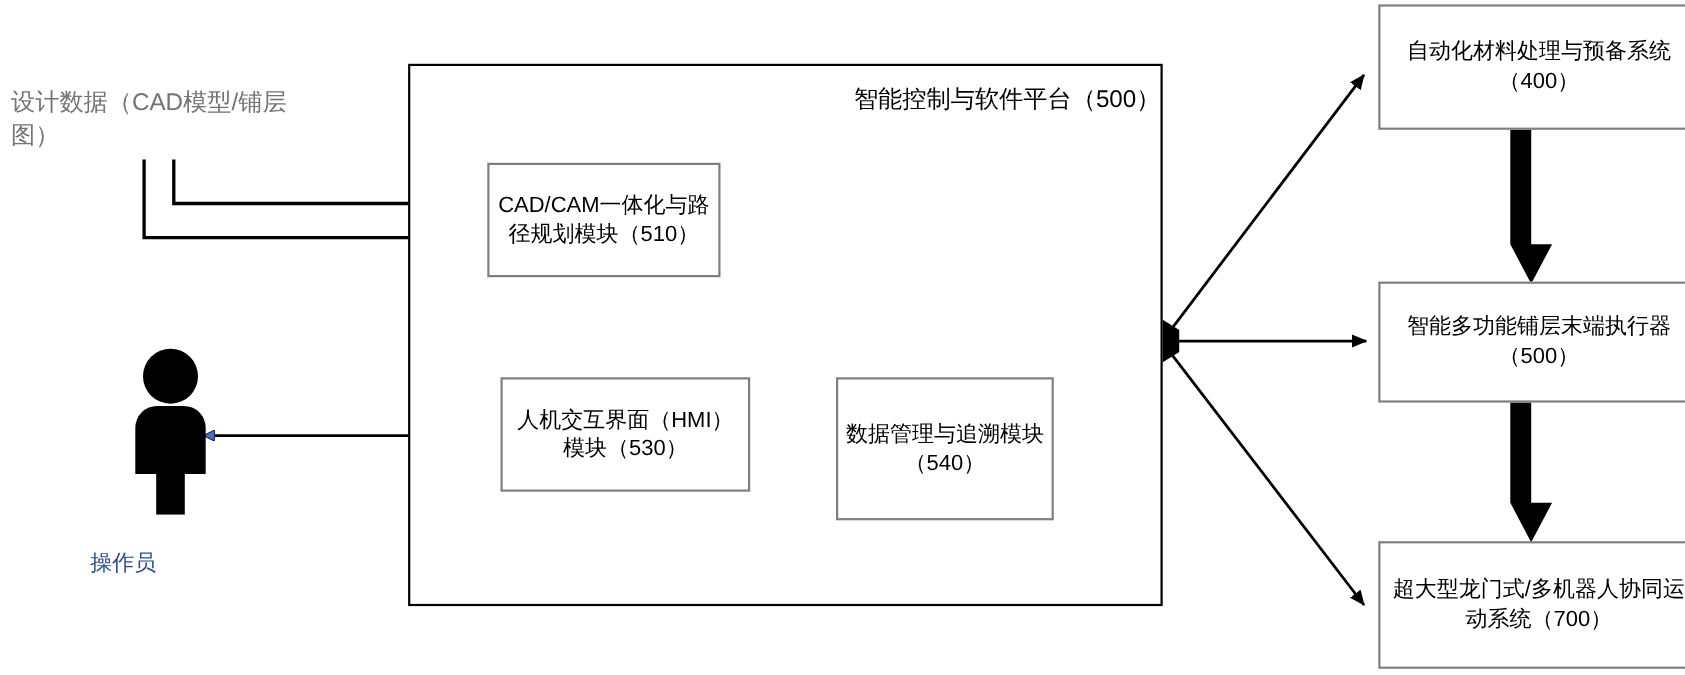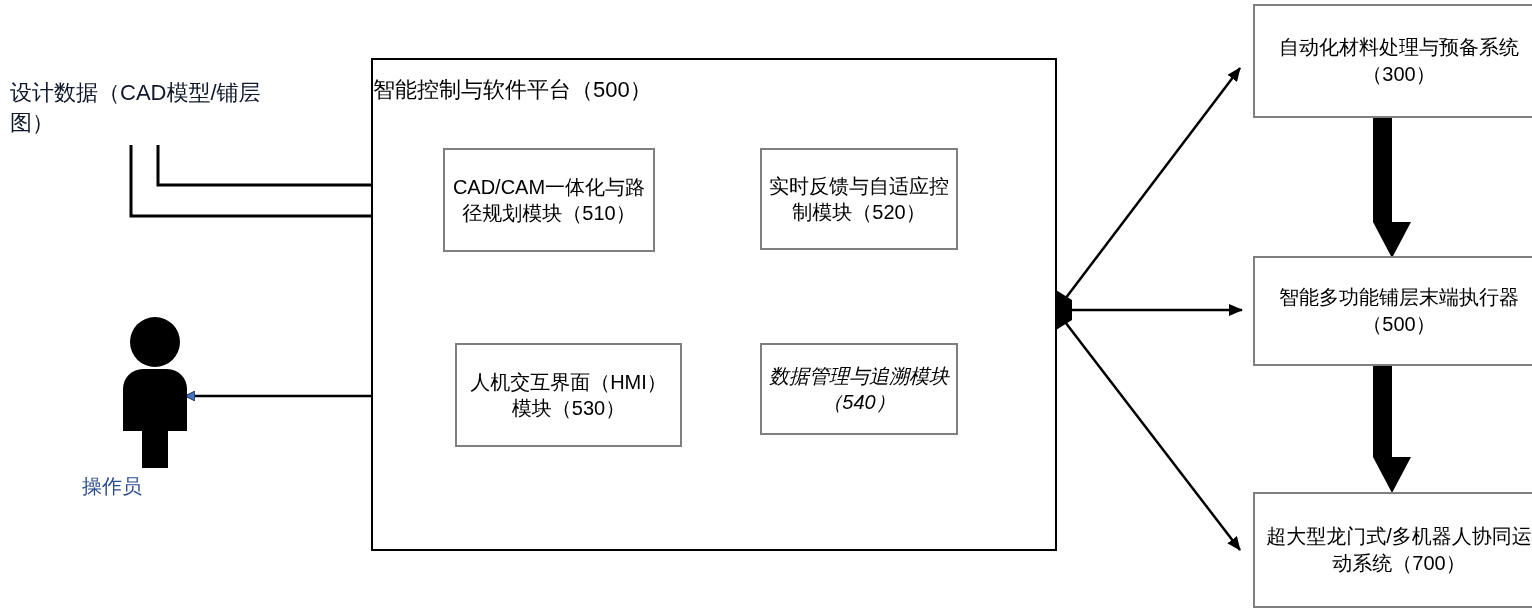--- a/index.html
+++ b/index.html
@@ -42,40 +42,40 @@
   .platform {
     border: 2px solid #000000;
     background: #ffffff;
     display: block;
   }
   .platform-title {
     position: absolute;
     left: 0;
     right: 0;
     top: 16px;
-    text-align: left;
+    text-align: right;
     font-size: 22px;
     line-height: 1.25;
     color: #000000;
   }
   .mod-text {
     font-size: 20px;
     line-height: 1.3;
     padding: 2px 6px;
   }
   .sys-text {
     font-size: 20px;
     line-height: 1.35;
     padding: 2px 10px;
   }
   .free-label {
     position: absolute;
     font-size: 22px;
     line-height: 1.35;
-    color: #0f172a;
+    color: #737373;
     text-align: left;
   }
   .operator-label {
     position: absolute;
     font-size: 20px;
     color: #2a4b8d;
     text-align: center;
     width: 160px;
   }
   .actor {
@@ -144,46 +144,43 @@
     <g>
       <path d="M1392,364 L1392,457 L1411,457 L1392,493 L1373,457 L1373,364 Z" fill="#000000"></path>
     </g>
   </svg>
 
   <svg class="actor" style="left:108px; top:316px;" width="96" height="152" viewBox="0 0 96 152">
     <circle cx="47" cy="26" r="25" fill="#000000"></circle>
     <path d="M15,73 a20,20 0 0 1 20,-20 h24 a20,20 0 0 1 20,20 v42 h-19 v37 h-26 v-37 h-19 z" fill="#000000"></path>
   </svg>
 
-  <div class="operator-label" style="left:32px; top:473px;">操作员</div>
+  <div class="operator-label" style="left:32px; top:498px;">操作员</div>
 
   <div class="free-label" style="left:10px; top:78px; width:290px;">设计数据（CAD模型/铺层图）</div>
 
   <div class="node platform" style="left:371px; top:58px; width:686px; height:493px;">
     <div class="platform-title">智能控制与软件平台（500）</div>
   </div>
 
   <div class="node boxed mod-text" style="left:443px; top:148px; width:212px; height:104px;">
     <span>CAD/CAM一体化与路径规划模块（510）</span>
   </div>
 
-  <div class="node boxed mod-text" style="left:760px; top:148px; width:198px; height:102px;">
-    <span>实时反馈与自适应控制模块（520）</span>
-  </div>
 
   <div class="node boxed mod-text" style="left:455px; top:343px; width:227px; height:104px;">
     <span>人机交互界面（HMI）模块（530）</span>
   </div>
 
-  <div class="node boxed mod-text" style="left:760px; top:343px; width:198px; height:92px;font-style:italic;">
+  <div class="node boxed mod-text" style="left:760px; top:343px; width:198px; height:130px;">
     <span>数据管理与追溯模块（540）</span>
   </div>
 
   <div class="node boxed sys-text" style="left:1253px; top:4px; width:292px; height:114px;">
-    <span>自动化材料处理与预备系统（300）</span>
+    <span>自动化材料处理与预备系统（400）</span>
   </div>
 
   <div class="node boxed sys-text" style="left:1253px; top:256px; width:292px; height:110px;">
     <span>智能多功能铺层末端执行器（500）</span>
   </div>
 
   <div class="node boxed sys-text" style="left:1253px; top:492px; width:292px; height:116px;">
     <span>超大型龙门式/多机器人协同运动系统（700）</span>
   </div>
 

